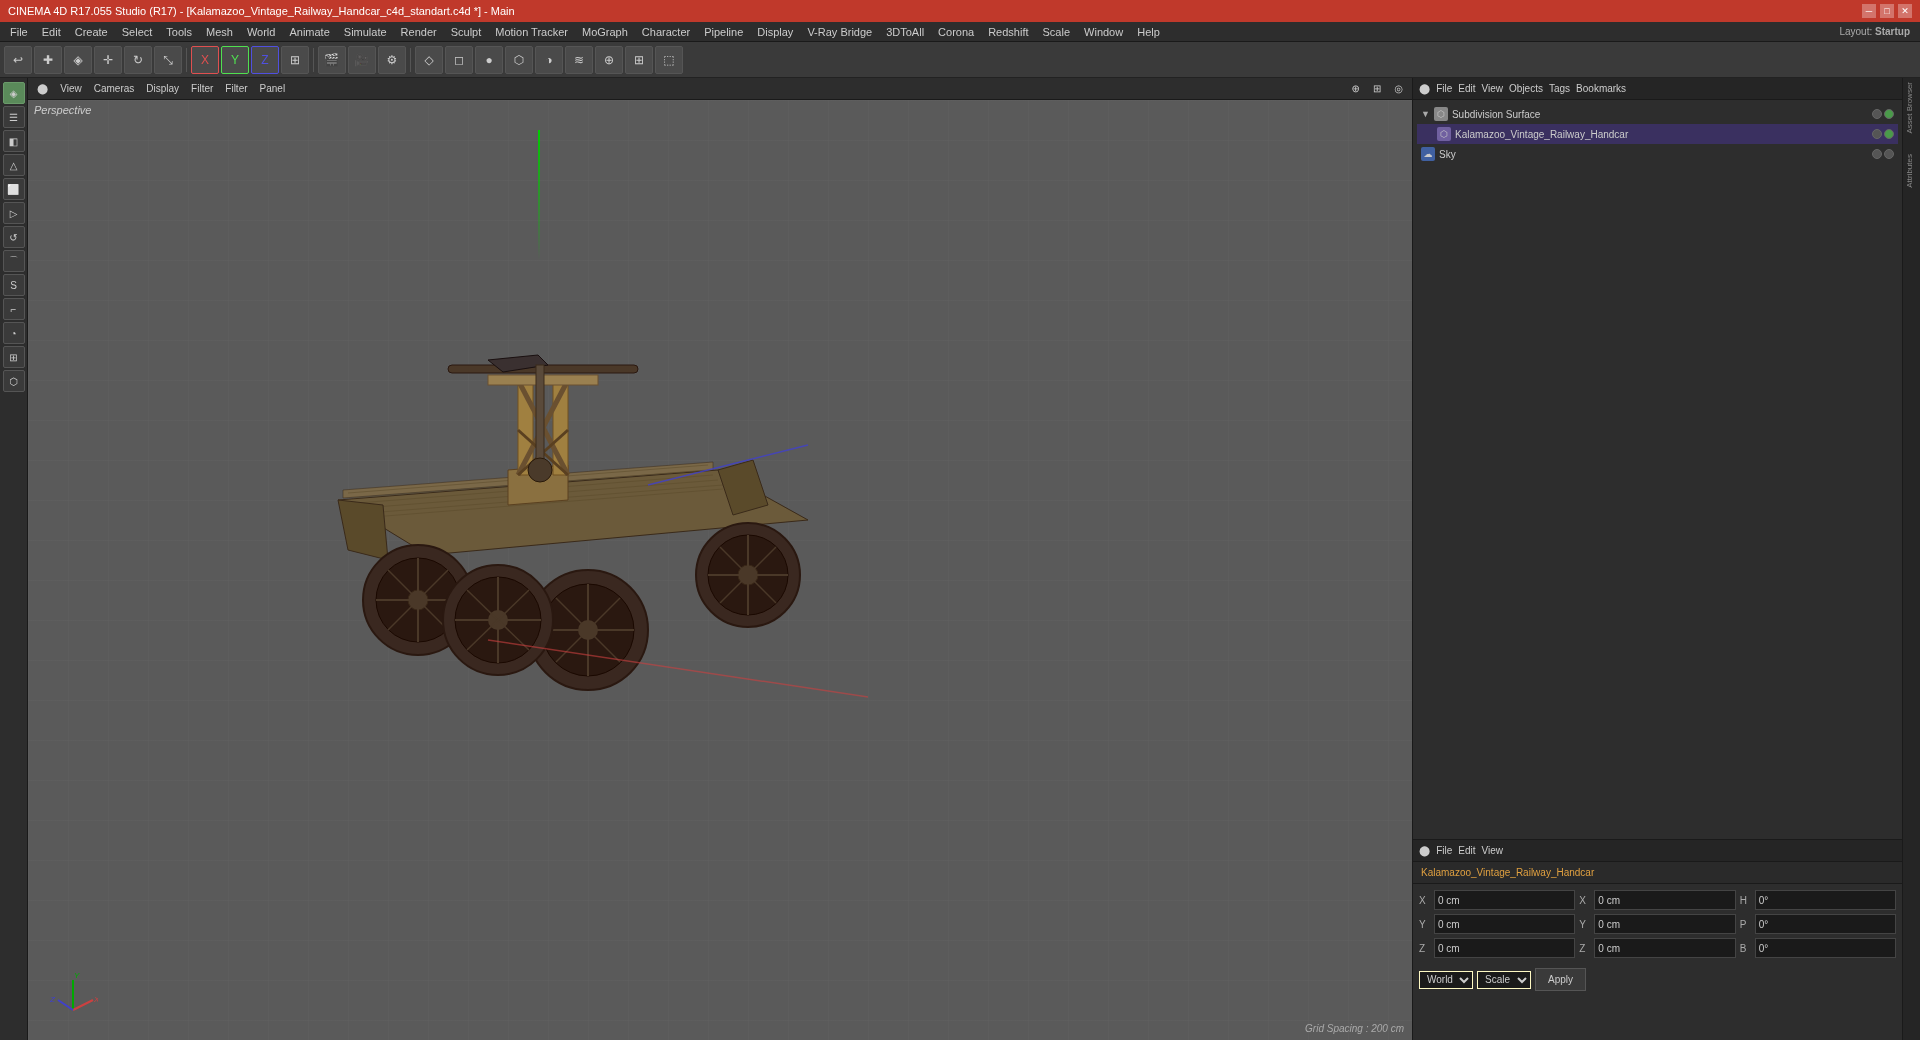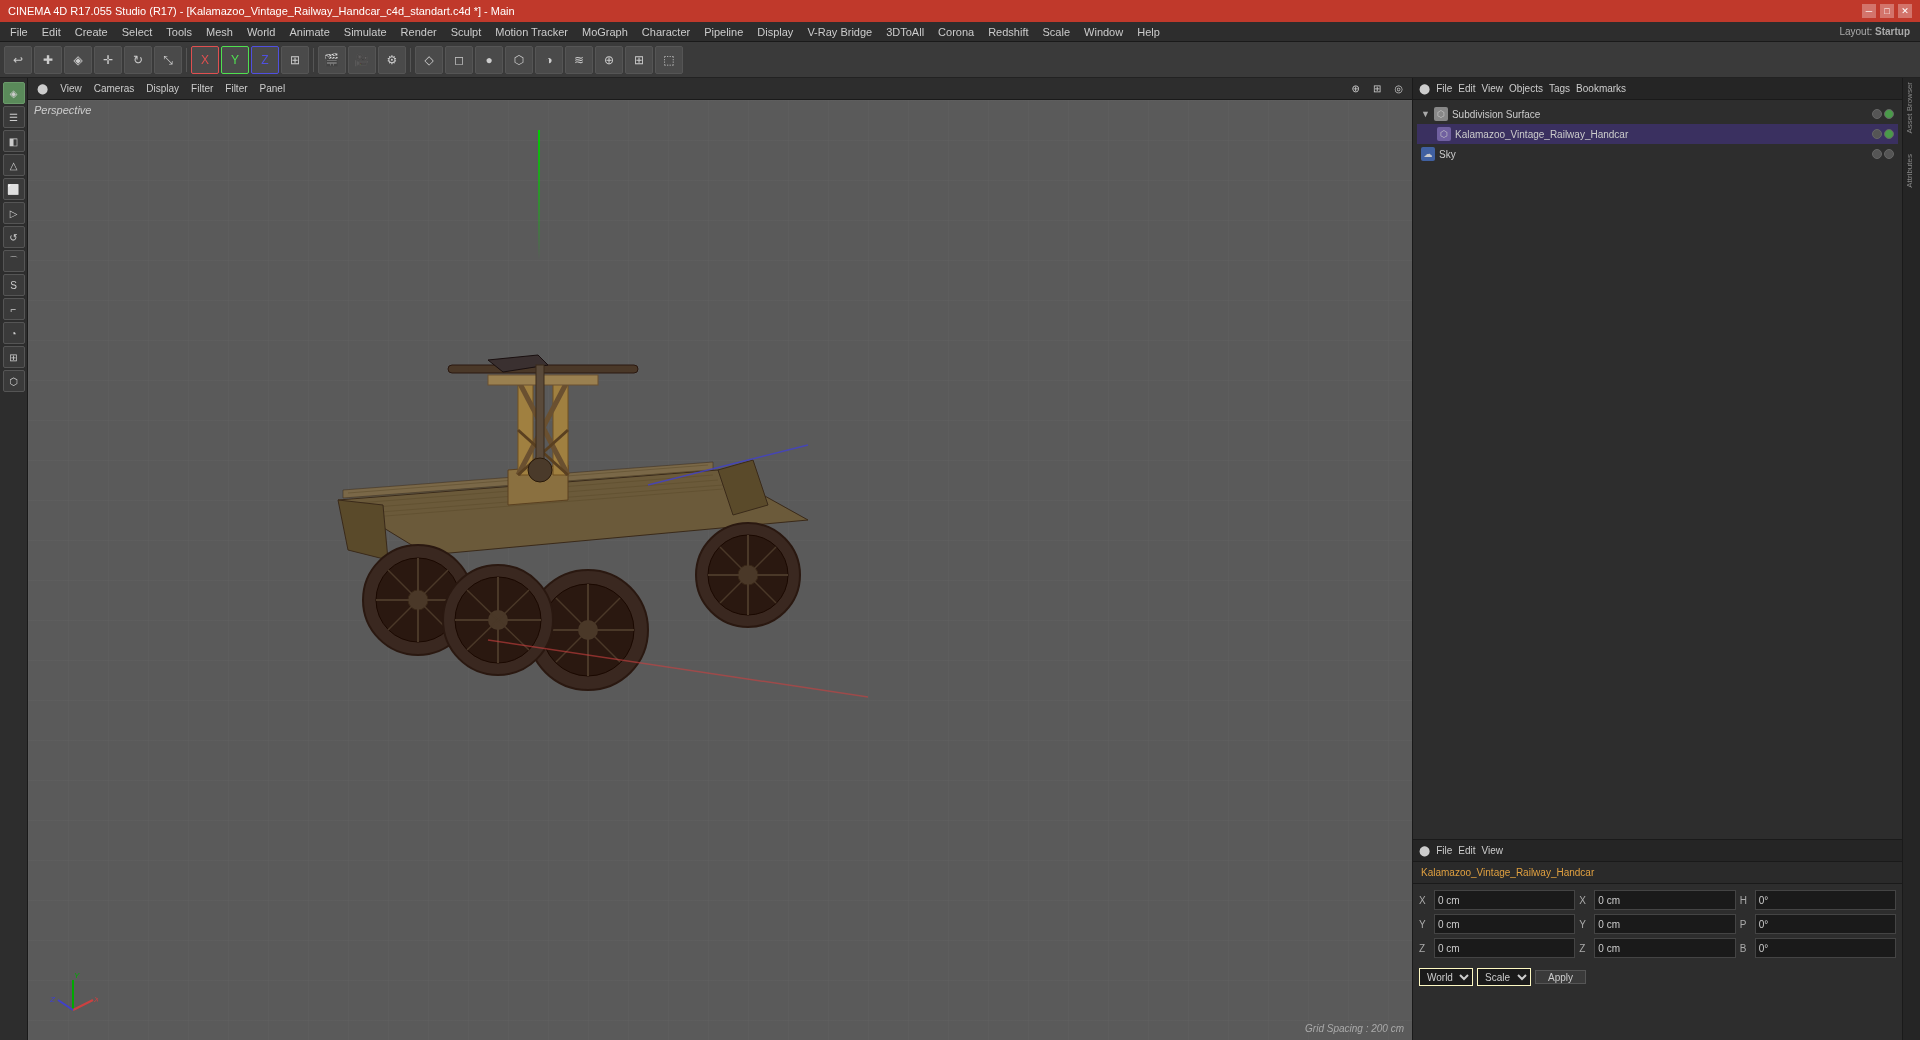--- a/index.html
+++ b/index.html
@@ -311,21 +311,21 @@
     }
     .attr-select {
       height: 18px;
       background: #1a1a1a;
       border: 1px solid #fef9c3;
       color: #ccc;
       font-size: 10px;
       padding: 0 3px;
     }
     .attr-apply-btn {
-      height: 14px;
+      height: 23px;
       padding: 0 12px;
       background: #3a3a3a;
       border: 1px solid #555;
       color: #ccc;
       font-size: 10px;
       cursor: pointer;
     }
 
     
     #right-edge {

